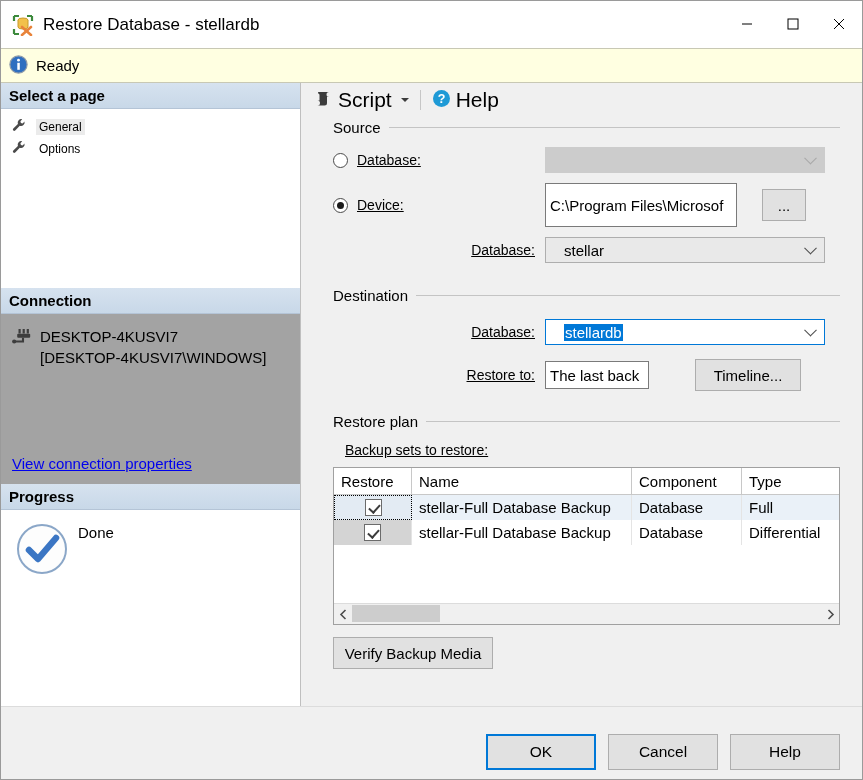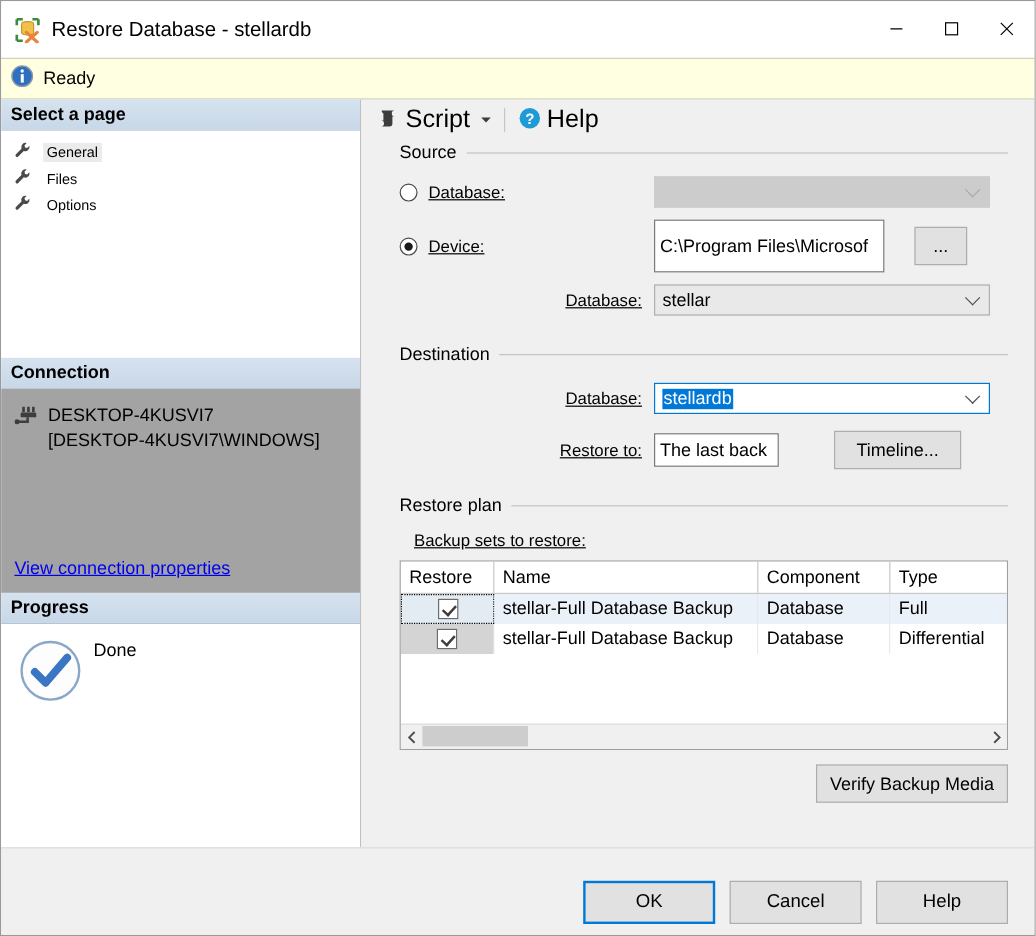--- a/index.html
+++ b/index.html
@@ -273,21 +273,21 @@
   }
 
   
   .combo {
     height: 26px;
     background: #e9e9e9;
     border: 1px solid #aeaeae;
     box-sizing: border-box;
     display: flex;
     align-items: center;
-    padding-left: 6px;
+    padding-left: 18px;
     font-size: 15px;
     position: relative;
     cursor: default;
   }
   .combo.disabled {
     background: #cccccc;
     border: 1px solid #cccccc;
     color: #9a9a9a;
   }
   .combo.focused {
@@ -521,28 +521,20 @@
 
           <div class="page-item selected">
             <span class="wrench">
               <svg width="15" height="15" viewBox="0 0 15 15">
                 <path d="M10.2 1.2 a3.6 3.6 0 0 0-4.3 4.7 L1.3 10.5 a1.3 1.3 0 0 0 1.9 1.9 l4.6-4.6 a3.6 3.6 0 0 0 4.7-4.3 L10.6 5.4 L8.9 4.9 L8.4 3.2 Z" fill="#4a4a4a"></path>
               </svg>
             </span>
             <span class="lbl">General</span>
           </div>
 
-          <div class="page-item">
-            <span class="wrench">
-              <svg width="15" height="15" viewBox="0 0 15 15">
-                <path d="M10.2 1.2 a3.6 3.6 0 0 0-4.3 4.7 L1.3 10.5 a1.3 1.3 0 0 0 1.9 1.9 l4.6-4.6 a3.6 3.6 0 0 0 4.7-4.3 L10.6 5.4 L8.9 4.9 L8.4 3.2 Z" fill="#4a4a4a"></path>
-              </svg>
-            </span>
-            <span class="lbl">Files</span>
-          </div>
 
           <div class="page-item">
             <span class="wrench">
               <svg width="15" height="15" viewBox="0 0 15 15">
                 <path d="M10.2 1.2 a3.6 3.6 0 0 0-4.3 4.7 L1.3 10.5 a1.3 1.3 0 0 0 1.9 1.9 l4.6-4.6 a3.6 3.6 0 0 0 4.7-4.3 L10.6 5.4 L8.9 4.9 L8.4 3.2 Z" fill="#4a4a4a"></path>
               </svg>
             </span>
             <span class="lbl">Options</span>
           </div>
 
@@ -716,21 +708,21 @@
               <div class="hs-thumb"></div>
             </div>
             <div class="hs-arrow">
               <svg width="9" height="11" viewBox="0 0 9 11">
                   <path d="M2.5 1 L7 5.5 L2.5 10" stroke="#4d4d4d" stroke-width="1.6" fill="none"></path>
                 </svg>
             </div>
           </div>
         </div>
 
-        <div style="display:flex; justify-content:flex-end; margin-top:12px;">
+        <div style="display:flex; justify-content:flex-start; margin-top:12px;">
           <div class="btn" style="width:160px; height:32px;">Verify Backup Media</div>
         </div>
 
       </div>
     </div>
   </div>
 
   <div class="footer">
     <div class="footer-btns">
       <div class="btn default">OK</div>

